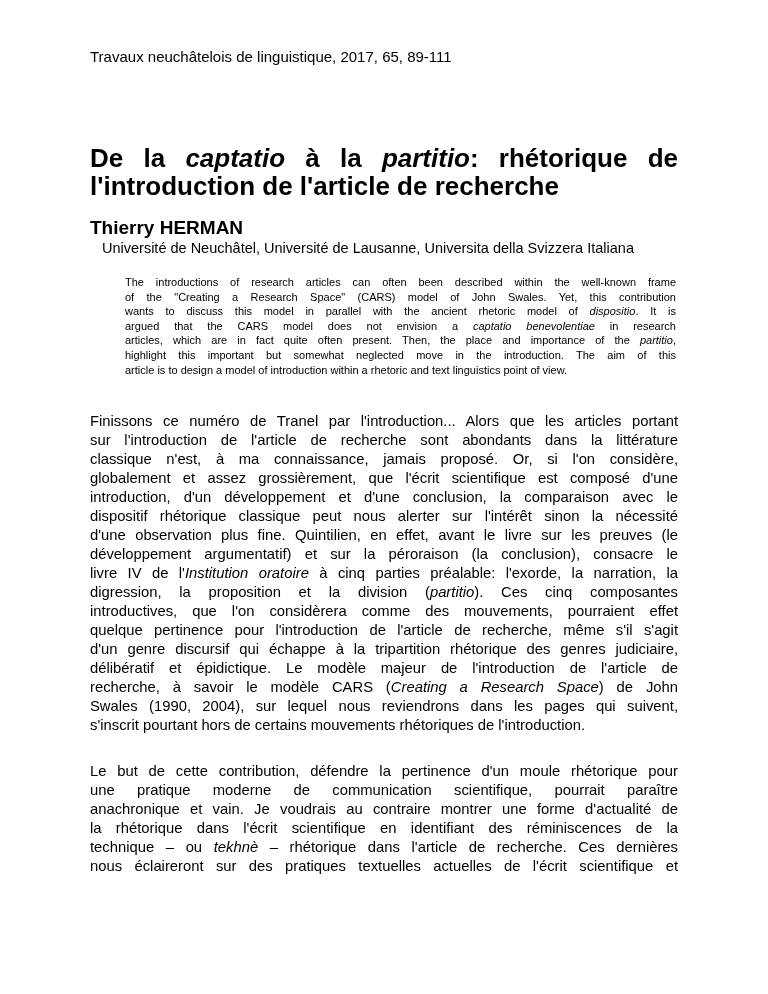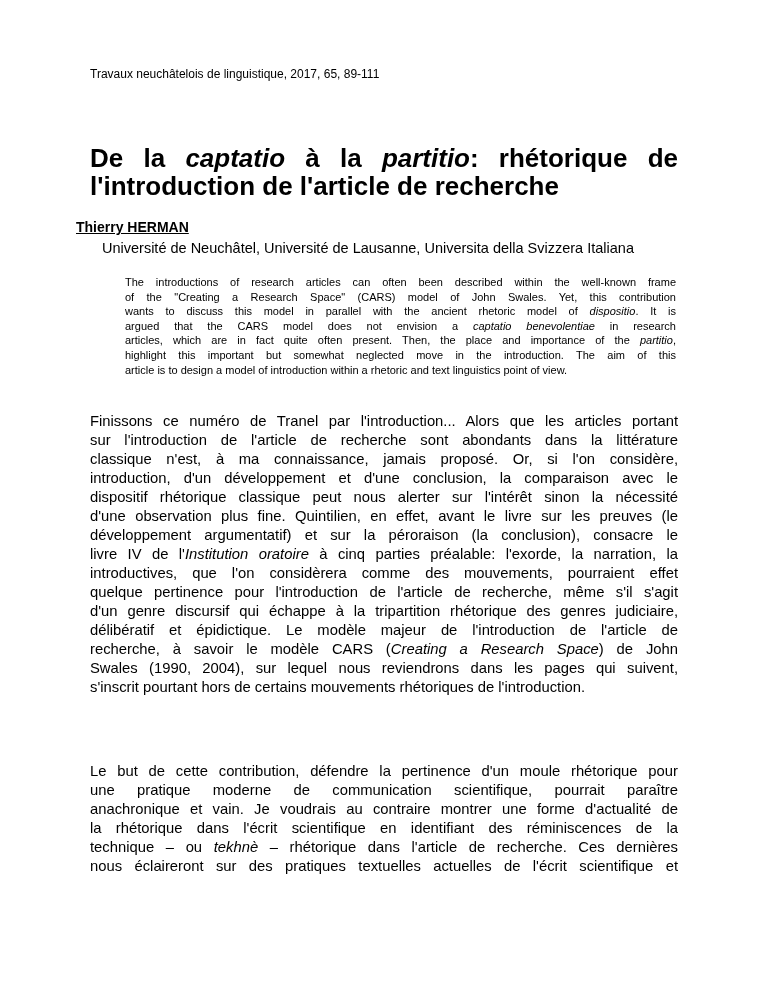--- a/index.html
+++ b/index.html
@@ -10,40 +10,38 @@
     background: #ffffff;
     font-family: "Liberation Sans", sans-serif;
     color: #000000;
     overflow: hidden;
     margin: 0 auto;
   }
   .running-header {
     position: absolute;
     left: 90px; top: 49px;
     width: 588px;
-    font-size: 12px;
+    font-size: 15px;
     line-height: 16px;
-    margin-top: 17px;
   }
   .article-title {
     position: absolute;
     left: 90px; top: 127px;
     width: 588px;
     font-size: 26px;
     font-weight: bold;
     line-height: 28px;
   }
   .author-name {
     position: absolute;
-    left: 76px; top: 218px;
+    left: 90px; top: 218px;
     width: 588px;
-    font-size: 14px;
+    font-size: 19px;
     font-weight: bold;
     line-height: 19px;
-    text-decoration: underline;
   }
   .author-affiliation {
     position: absolute;
     left: 102px; top: 239px;
     width: 588px;
     font-size: 14.5px;
     line-height: 19px;
   }
   .abstract {
     position: absolute;
@@ -94,25 +92,27 @@
       <div class="tline">argued that the CARS model does not envision a <i>captatio benevolentiae</i> in research</div>
       <div class="tline">articles, which are in fact quite often present. Then, the place and importance of the <i>partitio</i>,</div>
       <div class="tline">highlight this important but somewhat neglected move in the introduction. The aim of this</div>
       <div class="tline last">article is to design a model of introduction within a rhetoric and text linguistics point of view.</div>
     </div>
 
   <div class="body-paragraph para-1">
       <div class="tline">Finissons ce numéro de Tranel par l'introduction... Alors que les articles portant</div>
       <div class="tline">sur l'introduction de l'article de recherche sont abondants dans la littérature</div>
       <div class="tline">classique n'est, à ma connaissance, jamais proposé. Or, si l'on considère,</div>
+      <div class="tline">globalement et assez grossièrement, que l'écrit scientifique est composé d'une</div>
       <div class="tline">introduction, d'un développement et d'une conclusion, la comparaison avec le</div>
       <div class="tline">dispositif rhétorique classique peut nous alerter sur l'intérêt sinon la nécessité</div>
       <div class="tline">d'une observation plus fine. Quintilien, en effet, avant le livre sur les preuves (le</div>
       <div class="tline">développement argumentatif) et sur la péroraison (la conclusion), consacre le</div>
       <div class="tline">livre IV de l'<i>Institution oratoire</i> à cinq parties préalable: l'exorde, la narration, la</div>
+      <div class="tline">digression, la proposition et la division (<i>partitio</i>). Ces cinq composantes</div>
       <div class="tline">introductives, que l'on considèrera comme des mouvements, pourraient effet</div>
       <div class="tline">quelque pertinence pour l'introduction de l'article de recherche, même s'il s'agit</div>
       <div class="tline">d'un genre discursif qui échappe à la tripartition rhétorique des genres judiciaire,</div>
       <div class="tline">délibératif et épidictique. Le modèle majeur de l'introduction de l'article de</div>
       <div class="tline">recherche, à savoir le modèle CARS (<i>Creating a Research Space</i>) de John</div>
       <div class="tline">Swales (1990, 2004), sur lequel nous reviendrons dans les pages qui suivent,</div>
       <div class="tline last">s'inscrit pourtant hors de certains mouvements rhétoriques de l'introduction.</div>
     </div>
 
   <div class="body-paragraph para-2">

